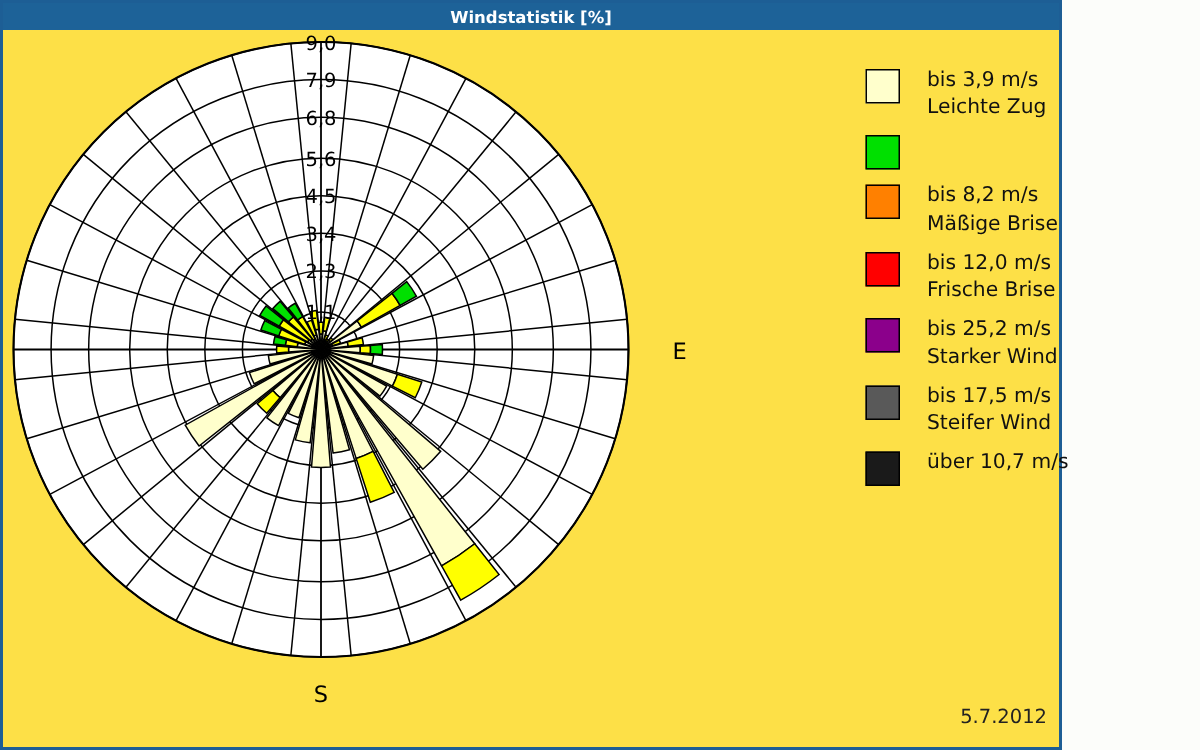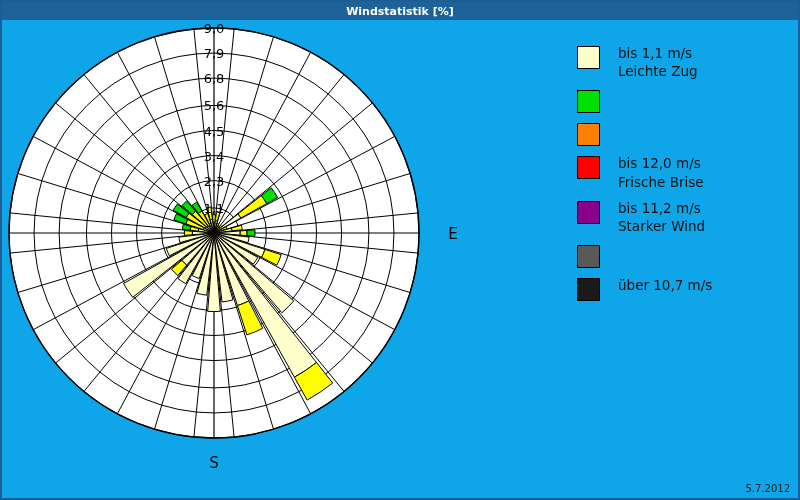--- a/index.html
+++ b/index.html
@@ -4,24 +4,24 @@
 <title>Windstatistik</title>
 <style>
   html,body{margin:0;padding:0;}
   body{
     width:800px;height:500px;
     background:#fcfdfa;
     font-family:"DejaVu Sans", sans-serif;
     overflow:hidden;
   }
   #app{
-    position:relative;width:800px;height:500px;
+    position:relative;width:708px;height:500px;
     box-sizing:border-box;
     border:2px solid #1d5e95;
-    background:#0ea5e9;
+    background:#fde047;
   }
   #titlebar{
     position:absolute;left:0;top:0;right:0;height:18px;
     background:#1d6298;
     color:#ffffff;
     font-size:11px;font-weight:bold;
     display:flex;align-items:center;justify-content:center;
     letter-spacing:0px;
   }
   #plot{
@@ -41,22 +41,22 @@
     border:1px solid #000;
     flex:0 0 auto;margin-right:18px;margin-top:2px;
     box-sizing:border-box;
   }
   .leg-text{
     font-size:13.5px;color:#111;line-height:1.35;
   }
   .leg-text div{white-space:nowrap;}
 
   #datestamp{
-    position:absolute;right:8px;bottom:4px;
-    font-size:10px;color:#222;margin-left:15px;
+    position:absolute;right:8px;bottom:12px;
+    font-size:13px;color:#222;margin-left:15px;
   }
 </style>
 </head>
 <body>
 
 <div id="app">
 
   <div id="titlebar">
     <span>Windstatistik [%]</span>
   </div>
@@ -187,46 +187,54 @@
           <text x="-27" y="219" text-anchor="middle" font-family="&quot;DejaVu Sans&quot;, sans-serif" font-size="15" fill="#000000">W</text>
           <text x="451" y="219" text-anchor="middle" font-family="&quot;DejaVu Sans&quot;, sans-serif" font-size="15" fill="#000000">E</text>
         </g>
       </svg>
   </div>
 
   <div id="legend">
       <div class="leg-row">
         <div class="leg-swatch" style="background: rgb(255, 255, 204);"></div>
         <div class="leg-text">
-          <div>bis 1,1 m/s</div>
+          <div>bis 3,9 m/s</div>
           <div>Leichte Zug</div>
         </div>
       </div>
       <div class="leg-row">
         <div class="leg-swatch" style="background: rgb(0, 224, 0);"></div>
       </div>
       <div class="leg-row">
         <div class="leg-swatch" style="background: rgb(255, 128, 0);"></div>
+        <div class="leg-text">
+          <div>bis 8,2 m/s</div>
+          <div>Mäßige Brise</div>
+        </div>
       </div>
       <div class="leg-row">
         <div class="leg-swatch" style="background: rgb(255, 0, 0);"></div>
         <div class="leg-text">
           <div>bis 12,0 m/s</div>
           <div>Frische Brise</div>
         </div>
       </div>
       <div class="leg-row">
         <div class="leg-swatch" style="background: rgb(139, 0, 139);"></div>
         <div class="leg-text">
-          <div>bis 11,2 m/s</div>
+          <div>bis 25,2 m/s</div>
           <div>Starker Wind</div>
         </div>
       </div>
       <div class="leg-row">
         <div class="leg-swatch" style="background: rgb(89, 89, 89);"></div>
+        <div class="leg-text">
+          <div>bis 17,5 m/s</div>
+          <div>Steifer Wind</div>
+        </div>
       </div>
       <div class="leg-row">
         <div class="leg-swatch" style="background: rgb(26, 26, 26);"></div>
         <div class="leg-text">
           <div>über 10,7 m/s</div>
         </div>
       </div>
     </div>
 
   <div id="datestamp">5.7.2012</div>

